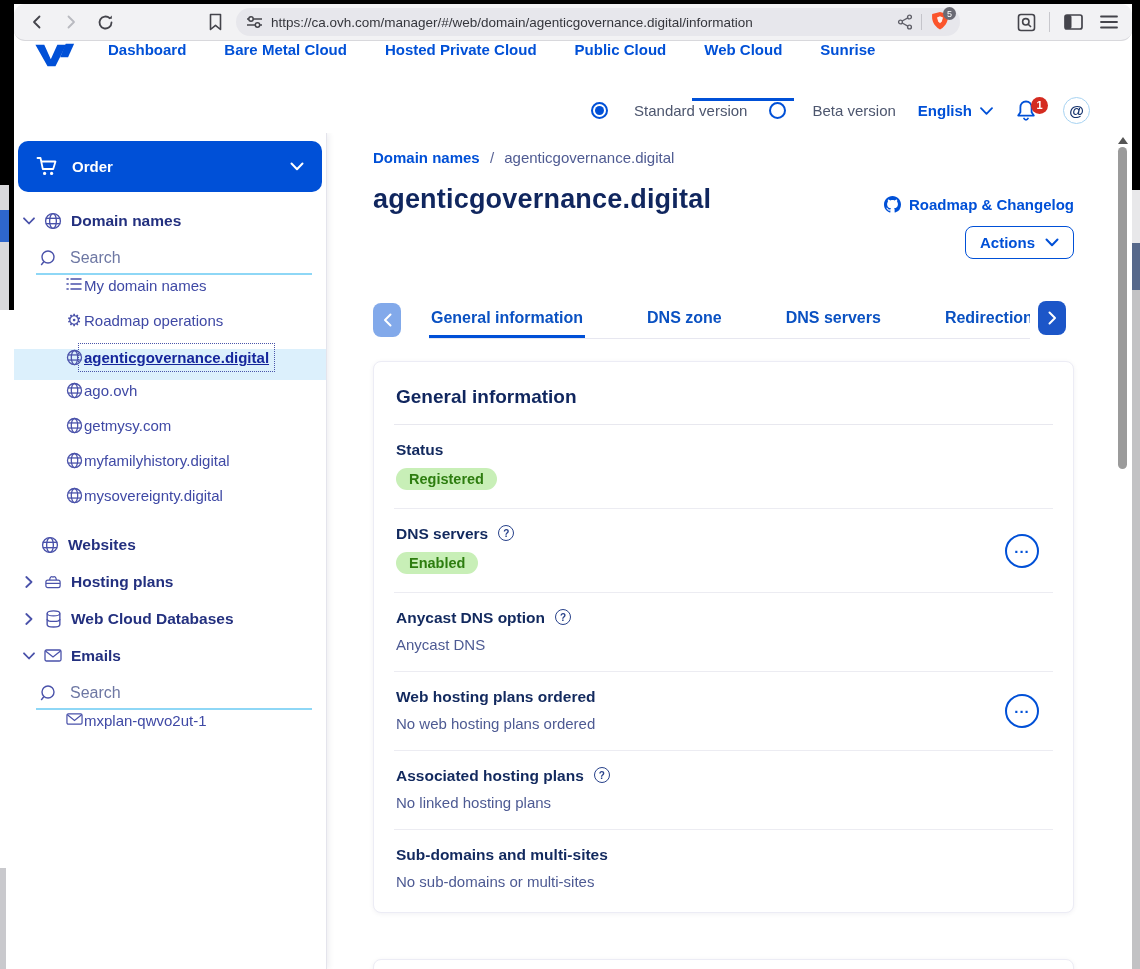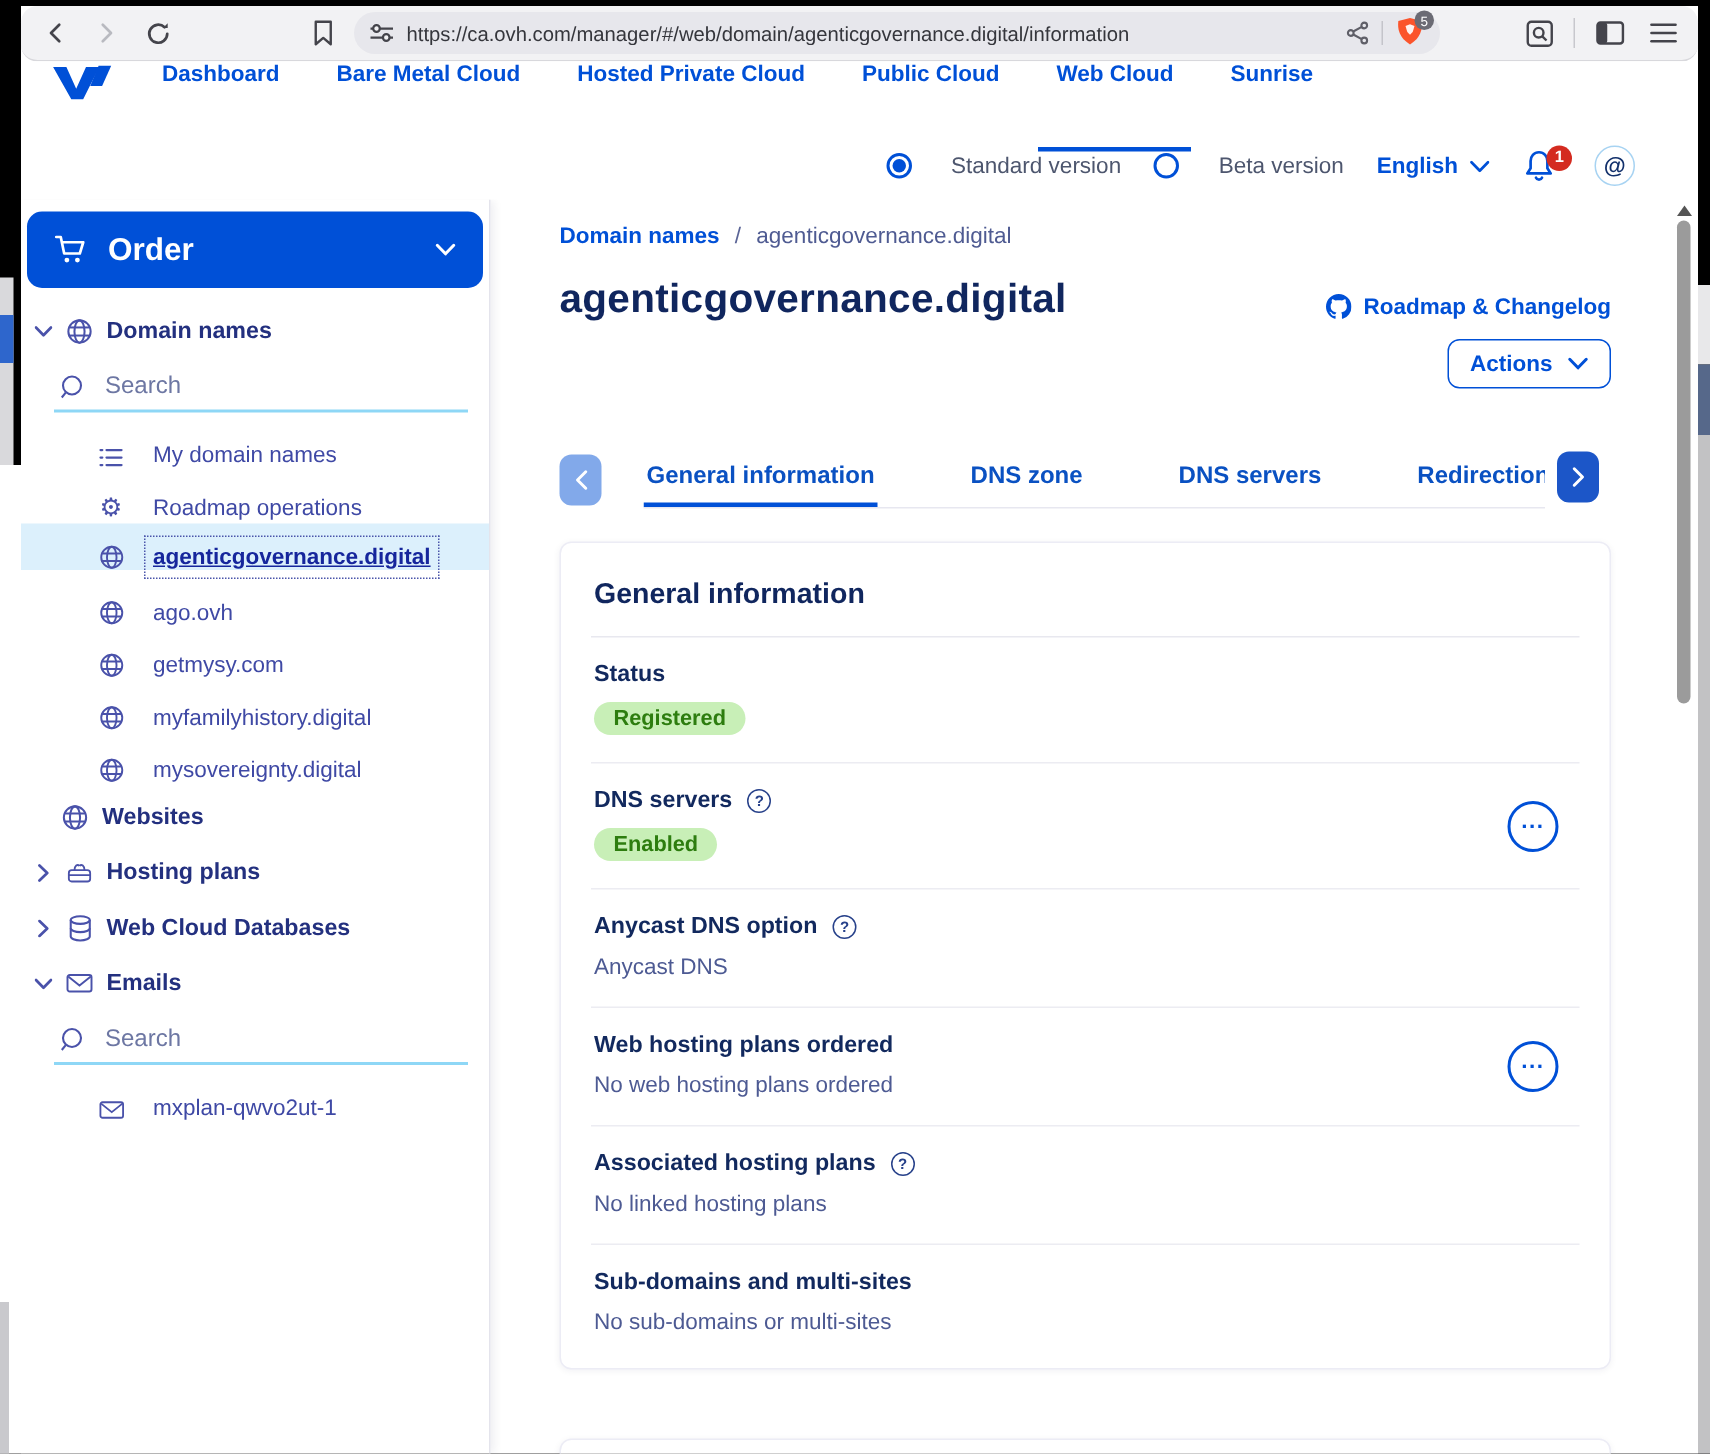--- a/index.html
+++ b/index.html
@@ -45,31 +45,31 @@
   #bell-wrap { position:relative; width:26px; height:24px; color:#0050d7; }
   #bell-badge { position:absolute; top:-2px; right:-7px; width:17px; height:17px; border-radius:50%; background:#d42b20; color:#fff; font-size:11px; font-weight:700; display:flex; align-items:center; justify-content:center; }
   #at-btn { width:27px; height:27px; border-radius:50%; border:1.5px solid #a7d3f2; color:#12306b; font-size:15px; font-weight:700; display:flex; align-items:center; justify-content:center; }
 
   
   #workspace { flex:1 1 auto; display:flex; position:relative; overflow:hidden; }
 
   
   #sidebar { flex:0 0 313px; background:#fff; border-right:1px solid #e4e4ec; box-shadow:2px 0 6px rgba(20,20,60,.07); padding-top:6px; overflow:hidden; z-index:2; }
   #order-btn { margin:2px 4px 10px 4px; height:51px; background:#0050d7; border-radius:10px; display:flex; align-items:center; color:#fff; padding:0 18px; cursor:pointer; }
-  #order-btn .order-label { font-size:21px; font-weight:700; margin-left:14px; }
+  #order-btn .order-label { font-size:15px; font-weight:700; margin-left:14px; }
   #order-btn .chev { margin-left:auto; }
   .side-section { display:flex; align-items:center; height:37px; padding-left:9px; gap:9px; cursor:pointer; }
   .side-section .sec-label { font-size:15.5px; font-weight:700; color:#23307f; }
   .side-section.no-chev { padding-left:27px; }
   .side-icon { color:#4a52aa; display:flex; align-items:center; justify-content:center; width:18px; }
   .chev-icon { color:#4a52aa; display:flex; width:12px; }
   .side-search { display:flex; align-items:center; gap:12px; margin:4px 14px 2px 22px; border-bottom:2px solid #8ed7f6; padding:6px 4px; }
   .side-search input { border:none; outline:none; background:transparent; font-size:16px; color:#707aa0; width:180px; font-family:"Liberation Sans",sans-serif; }
   .side-search input::placeholder { color:#6d77a3; }
-  .side-item { display:flex; align-items:flex-end; height:35px; padding-left:51px; gap:19px; font-size:15px; color:#3f49a5; cursor:pointer; }
+  .side-item { display:flex; align-items:flex-start; height:35px; padding-left:51px; gap:1px; font-size:15px; color:#3f49a5; cursor:pointer; }
   .side-item.active { background:#dcf0fc; height:31px; margin:2px 0; }
   .side-item .label { white-space:nowrap; }
   .side-item.active .label { font-weight:700; text-decoration:underline; color:#16269c; outline:1.5px dotted #4a55aa; outline-offset:5px; }
   .gear-glyph { font-size:17px; line-height:1; color:#4a52aa; }
 
   
   #main { flex:1 1 auto; padding:16px 58px 0 46px; position:relative; overflow:hidden; }
   #breadcrumb { font-size:15px; margin-bottom:18px; }
   #breadcrumb .bc-link { color:#0050d7; font-weight:700; cursor:pointer; }
   #breadcrumb .bc-sep { color:#5a6496; margin:0 6px; }
@@ -89,21 +89,21 @@
   #tab-next { background:#1c56c8; position:absolute; right:8px; top:0; }
   #tab-list { display:flex; gap:60px; overflow:hidden; flex:1 1 auto; margin-right:44px; border-bottom:1px solid #e7e7f0; }
   .tab { font-size:16px; font-weight:700; color:#0a51c2; white-space:nowrap; padding:8px 2px 0 2px; position:relative; cursor:pointer; flex:0 0 auto; }
   .tab.active::after { content:""; position:absolute; left:0; right:0; bottom:0; height:3px; background:#0050d7; }
 
   
   .card { background:#fff; border:1px solid #ececf5; border-radius:8px; box-shadow:0 1px 5px rgba(10,20,60,.06); margin-top:22px; padding:24px 20px 4px 20px; }
   .card-title { font-size:19px; font-weight:700; color:#10265e; padding:0 0 16px 2px; border-bottom:1px solid #e8e8ef; }
   .info-row { position:relative; padding:16px 2px 18px 2px; }
   .info-row + .info-row { border-top:1px solid #ececf2; }
-  .row-head { display:flex; align-items:center; gap:10px; }
+  .row-head { display:flex; align-items:flex-start; gap:10px; }
   .row-label { font-size:15.5px; font-weight:700; color:#12295e; }
   .help-dot { width:16px; height:16px; border-radius:50%; border:1.4px solid #27418a; color:#27418a; font-size:10px; font-weight:700; display:flex; align-items:center; justify-content:center; cursor:pointer; }
   .badge { display:inline-block; margin-top:9px; background:#c8efb7; color:#2d7d0f; font-size:14.5px; font-weight:700; padding:3px 13px; border-radius:13px; }
   .row-value { margin-top:9px; font-size:15px; color:#4d5a93; }
   .menu-btn { position:absolute; right:14px; top:50%; transform:translateY(-50%); width:34px; height:34px; border-radius:50%; border:2px solid #0050d7; background:#fff; color:#0050d7; display:flex; align-items:center; justify-content:center; cursor:pointer; }
   .menu-btn .dots { font-size:15px; font-weight:700; letter-spacing:1px; line-height:0; margin-top:-6px; }
   #card-next { margin-top:46px; padding-bottom:40px; }
 
   
   #scrollbar { position:absolute; right:2px; top:0; bottom:0; width:14px; z-index:3; }

